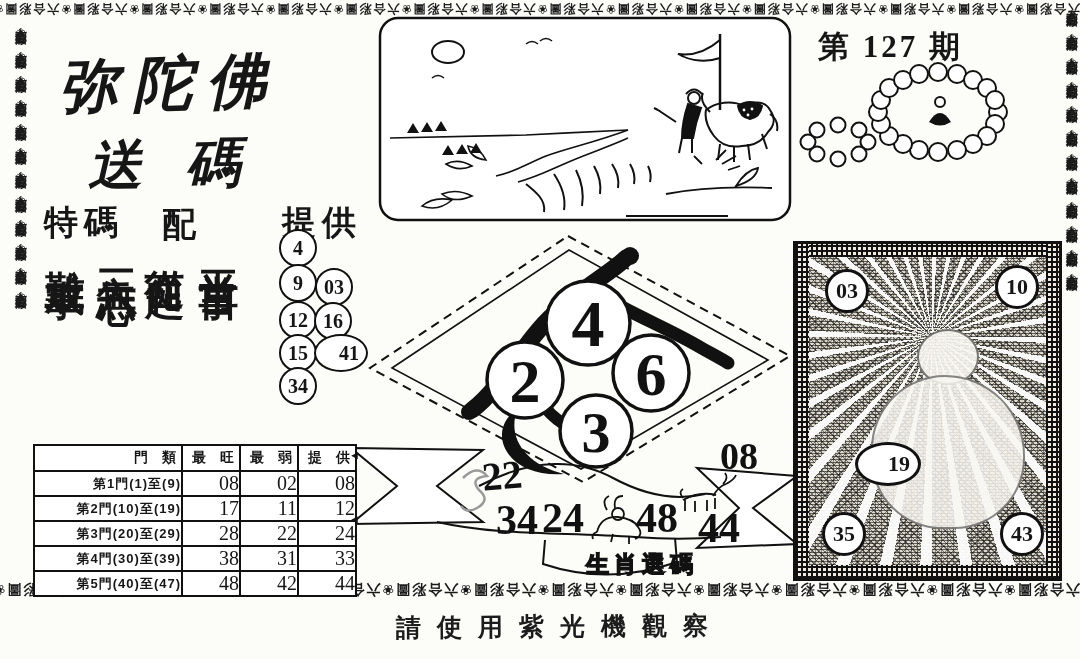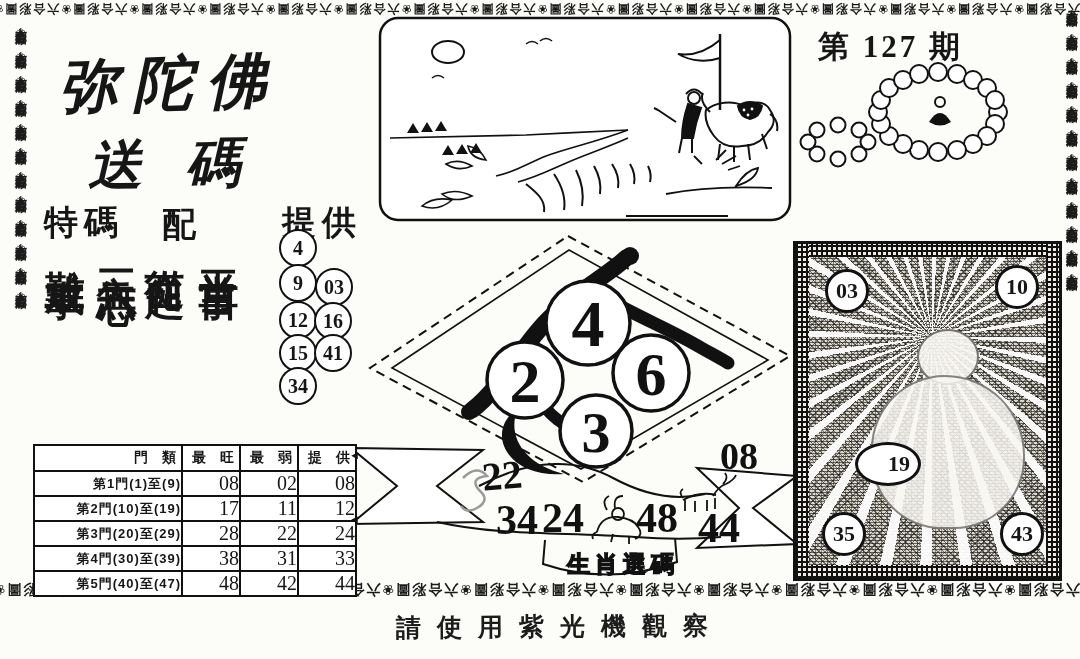--- a/index.html
+++ b/index.html
@@ -25,21 +25,21 @@
   
   .poemhead{font-size:34px;font-weight:900;letter-spacing:6px;}
   .pcol{position:absolute;writing-mode:vertical-rl;text-orientation:upright;
         font-size:40px;font-weight:900;letter-spacing:5px;line-height:48px;}
   .pcirc{position:absolute;width:34px;height:34px;border:2.5px solid #111;border-radius:50%;
          display:flex;align-items:center;justify-content:center;background:#fff;
          font:700 20px "Liberation Serif",serif;}
 
   
   .rnum{position:absolute;font-weight:700;color:#111;}
-  .rlabel{position:absolute;left:548px;top:549px;width:150px;text-align:center;
+  .rlabel{position:absolute;left:548px;top:549px;width:150px;text-align:right;
           font-size:23px;font-weight:900;letter-spacing:5px;color:#000000;
           -webkit-text-stroke:1.4px #111;}
 
   
   table.gates{position:absolute;left:33px;top:444px;border-collapse:collapse;background:#fff;}
   table.gates th,table.gates td{border:2.5px solid #111;padding:0;text-align:right;}
   table.gates th{font:700 14px "Liberation Sans",sans-serif;height:24px;letter-spacing:5px;}
   td.glabel{font:700 13px "Liberation Sans",sans-serif;width:146px;height:22px;text-align:left;padding-left:6px;letter-spacing:1px;margin-left:31px;}
   td.gnum{font:400 20px "Liberation Serif",serif;width:56px;}
 
@@ -169,21 +169,21 @@
   <div class="pcol" style="left:92px;top:238px;">三六無心</div>
   <div class="pcol" style="left:140px;top:238px;">從西起</div>
   <div class="pcol" style="left:194px;top:238px;">平常事日</div>
 
   <div class="pcirc" style="left:279px;top:229px;">4</div>
   <div class="pcirc" style="left:279px;top:264px;">9</div>
   <div class="pcirc" style="left:315px;top:268px;">03</div>
   <div class="pcirc" style="left:279px;top:301px;">12</div>
   <div class="pcirc" style="left:314px;top:302px;">16</div>
   <div class="pcirc" style="left:279px;top:334px;">15</div>
-  <div class="pcirc" style="left:314px;top:334px;">41</div>
+  <div class="pcirc" style="left:314px;top:334px;padding-left:16px;">41</div>
   <div class="pcirc" style="left:279px;top:367px;">34</div>
 
   <svg style="left:368px;top:228px;" width="430" height="262" viewBox="0 0 430 262">
     <polygon points="200,8 422,128 215,254 2,140" fill="none" stroke="#111" stroke-width="2" stroke-dasharray="9 6"></polygon>
     <polygon points="201,22 400,132 213,241 24,140" fill="none" stroke="#111" stroke-width="1.6"></polygon>
     <g stroke="#111" fill="none" stroke-linecap="round">
       <path d="M258,30 C244,44 214,60 186,86 C166,104 150,130 128,158 C120,168 112,176 104,182" stroke-width="17"></path>
       <path d="M252,78 C278,92 306,104 330,118 C344,126 352,130 360,135" stroke-width="13"></path>
       <path d="M168,166 C180,188 196,198 216,206" stroke-width="12"></path>
       <path d="M150,180 C138,208 156,236 196,246 C168,248 144,238 136,218 C130,202 138,188 150,180 Z" fill="#111" stroke="none"></path>

